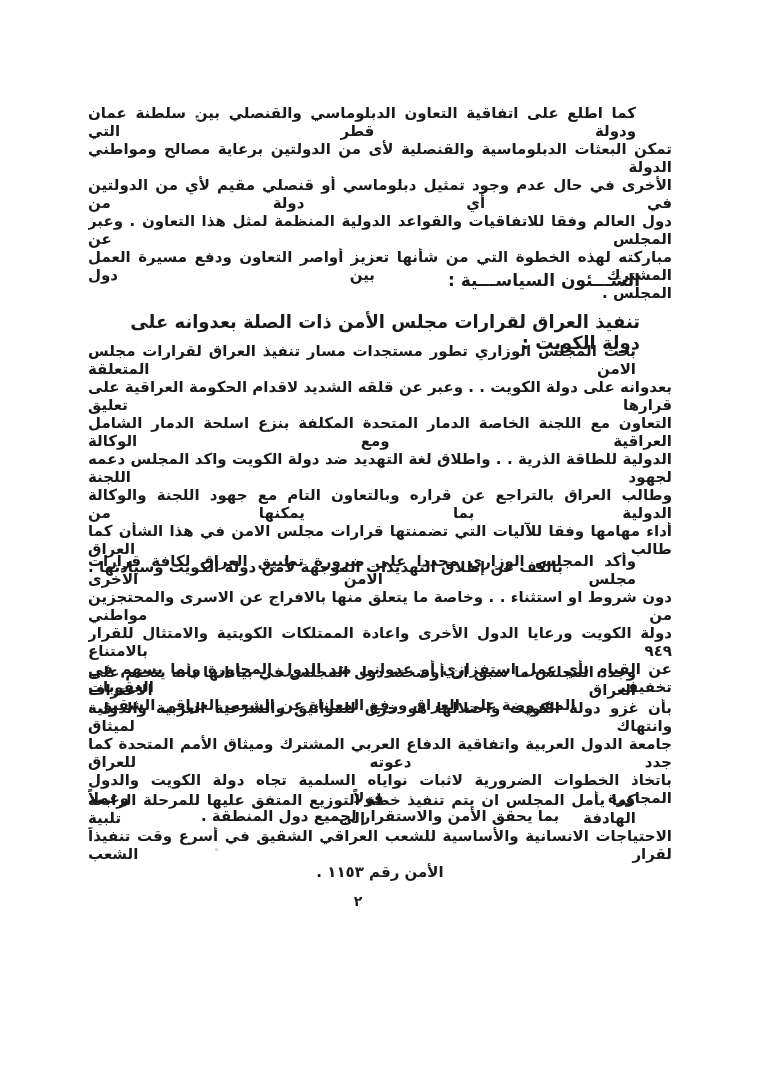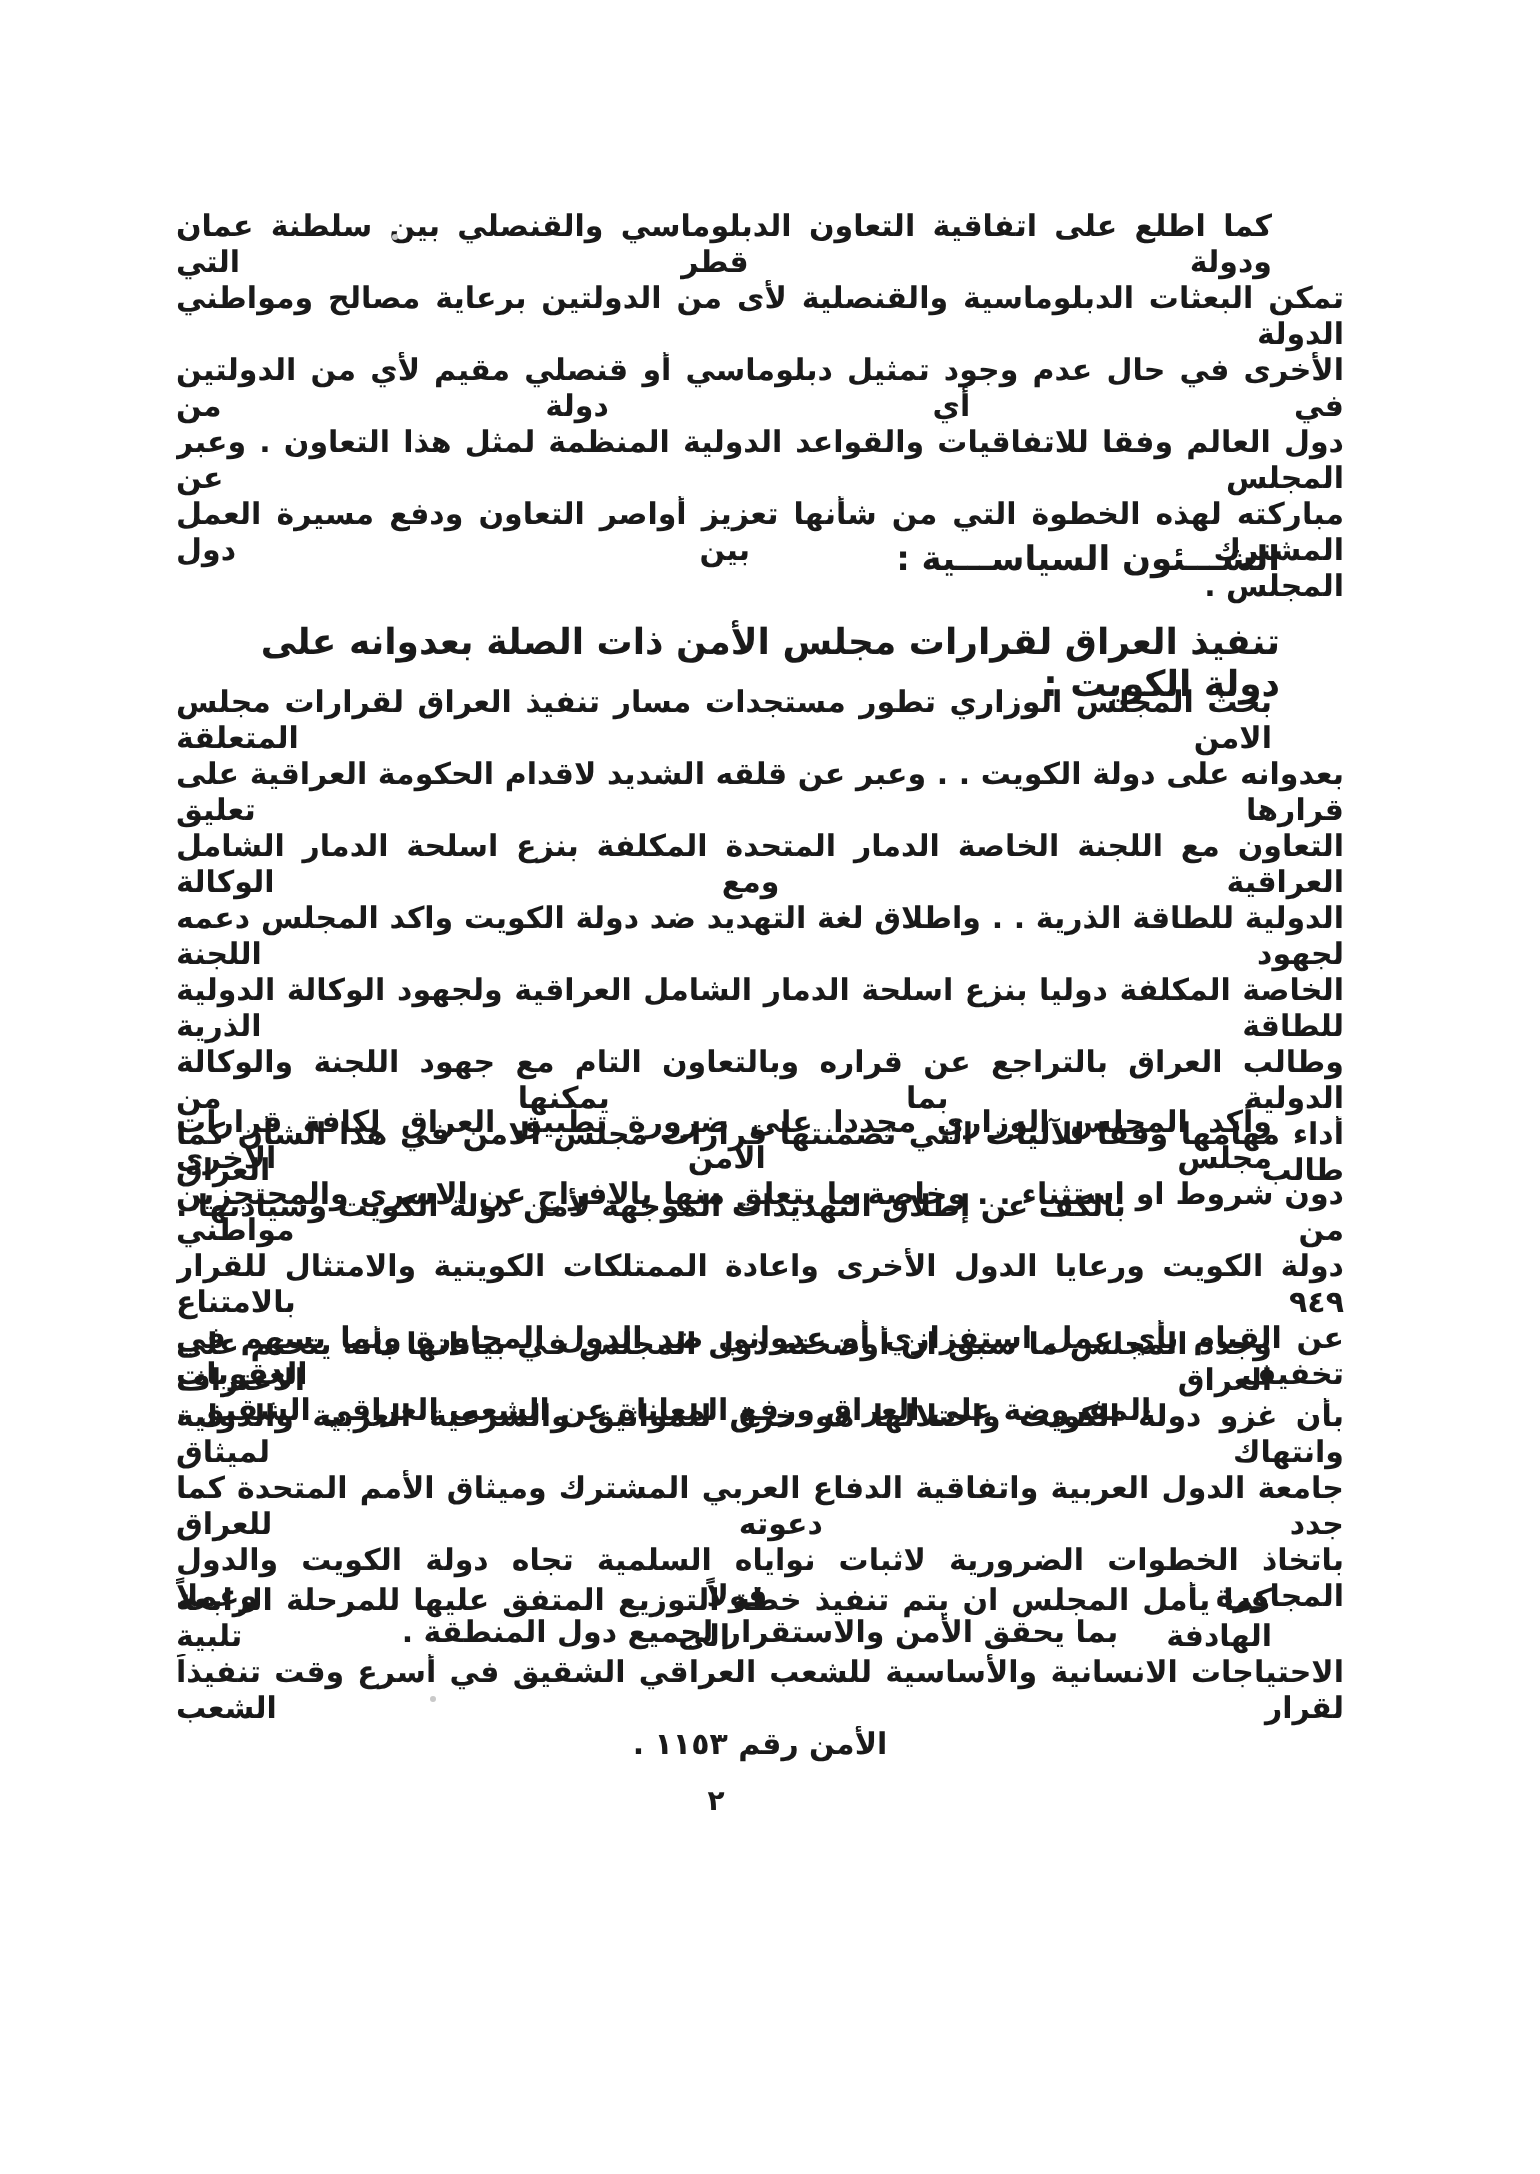--- a/index.html
+++ b/index.html
@@ -94,21 +94,20 @@
 
   <div class="block section-heading">الشـــئون السياســـية :</div>
 
   <div class="block section-subheading">تنفيذ العراق لقرارات مجلس الأمن ذات الصلة بعدوانه على دولة الكويت :</div>
 
   <div class="block" style="top:342px">
       <div class="line first just">بحث المجلس الوزاري تطور مستجدات مسار تنفيذ العراق لقرارات مجلس الامن المتعلقة</div>
       <div class="line just">بعدوانه على دولة الكويت . . وعبر عن قلقه الشديد لاقدام الحكومة العراقية على قرارها تعليق</div>
       <div class="line just">التعاون مع اللجنة الخاصة الدمار المتحدة المكلفة بنزع اسلحة الدمار الشامل العراقية ومع الوكالة</div>
       <div class="line just">الدولية للطاقة الذرية . . واطلاق لغة التهديد ضد دولة الكويت واكد المجلس دعمه لجهود اللجنة</div>
-      <div class="line just">الخاصة المكلفة دوليا بنزع اسلحة الدمار الشامل العراقية ولجهود الوكالة الدولية للطاقة الذرية</div>
       <div class="line just">وطالب العراق بالتراجع عن قراره وبالتعاون التام مع جهود اللجنة والوكالة الدولية بما يمكنها من</div>
       <div class="line just">أداء مهامها وفقا للآليات التي تضمنتها قرارات مجلس الامن في هذا الشأن كما طالب العراق</div>
       <div class="line last align-left">بالكف عن إطلاق التهديدات الموجهة لأمن دولة الكويت وسيادتها .</div>
     </div>
 
   <div class="block" style="top:552px">
       <div class="line first just">وأكد المجلس الوزاري مجددا على ضرورة تطبيق العراق لكافة قرارات مجلس الامن الاخرى</div>
       <div class="line just">دون شروط او استثناء . . وخاصة ما يتعلق منها بالافراج عن الاسرى والمحتجزين من مواطني</div>
       <div class="line just">دولة الكويت ورعايا الدول الأخرى واعادة الممتلكات الكويتية والامتثال للقرار ٩٤٩ بالامتناع</div>
       <div class="line just">عن القيام بأي عمل استفزازي أو عدواني ضد الدول المجاورة وبما يسهم في تخفيف العقوبات</div>

